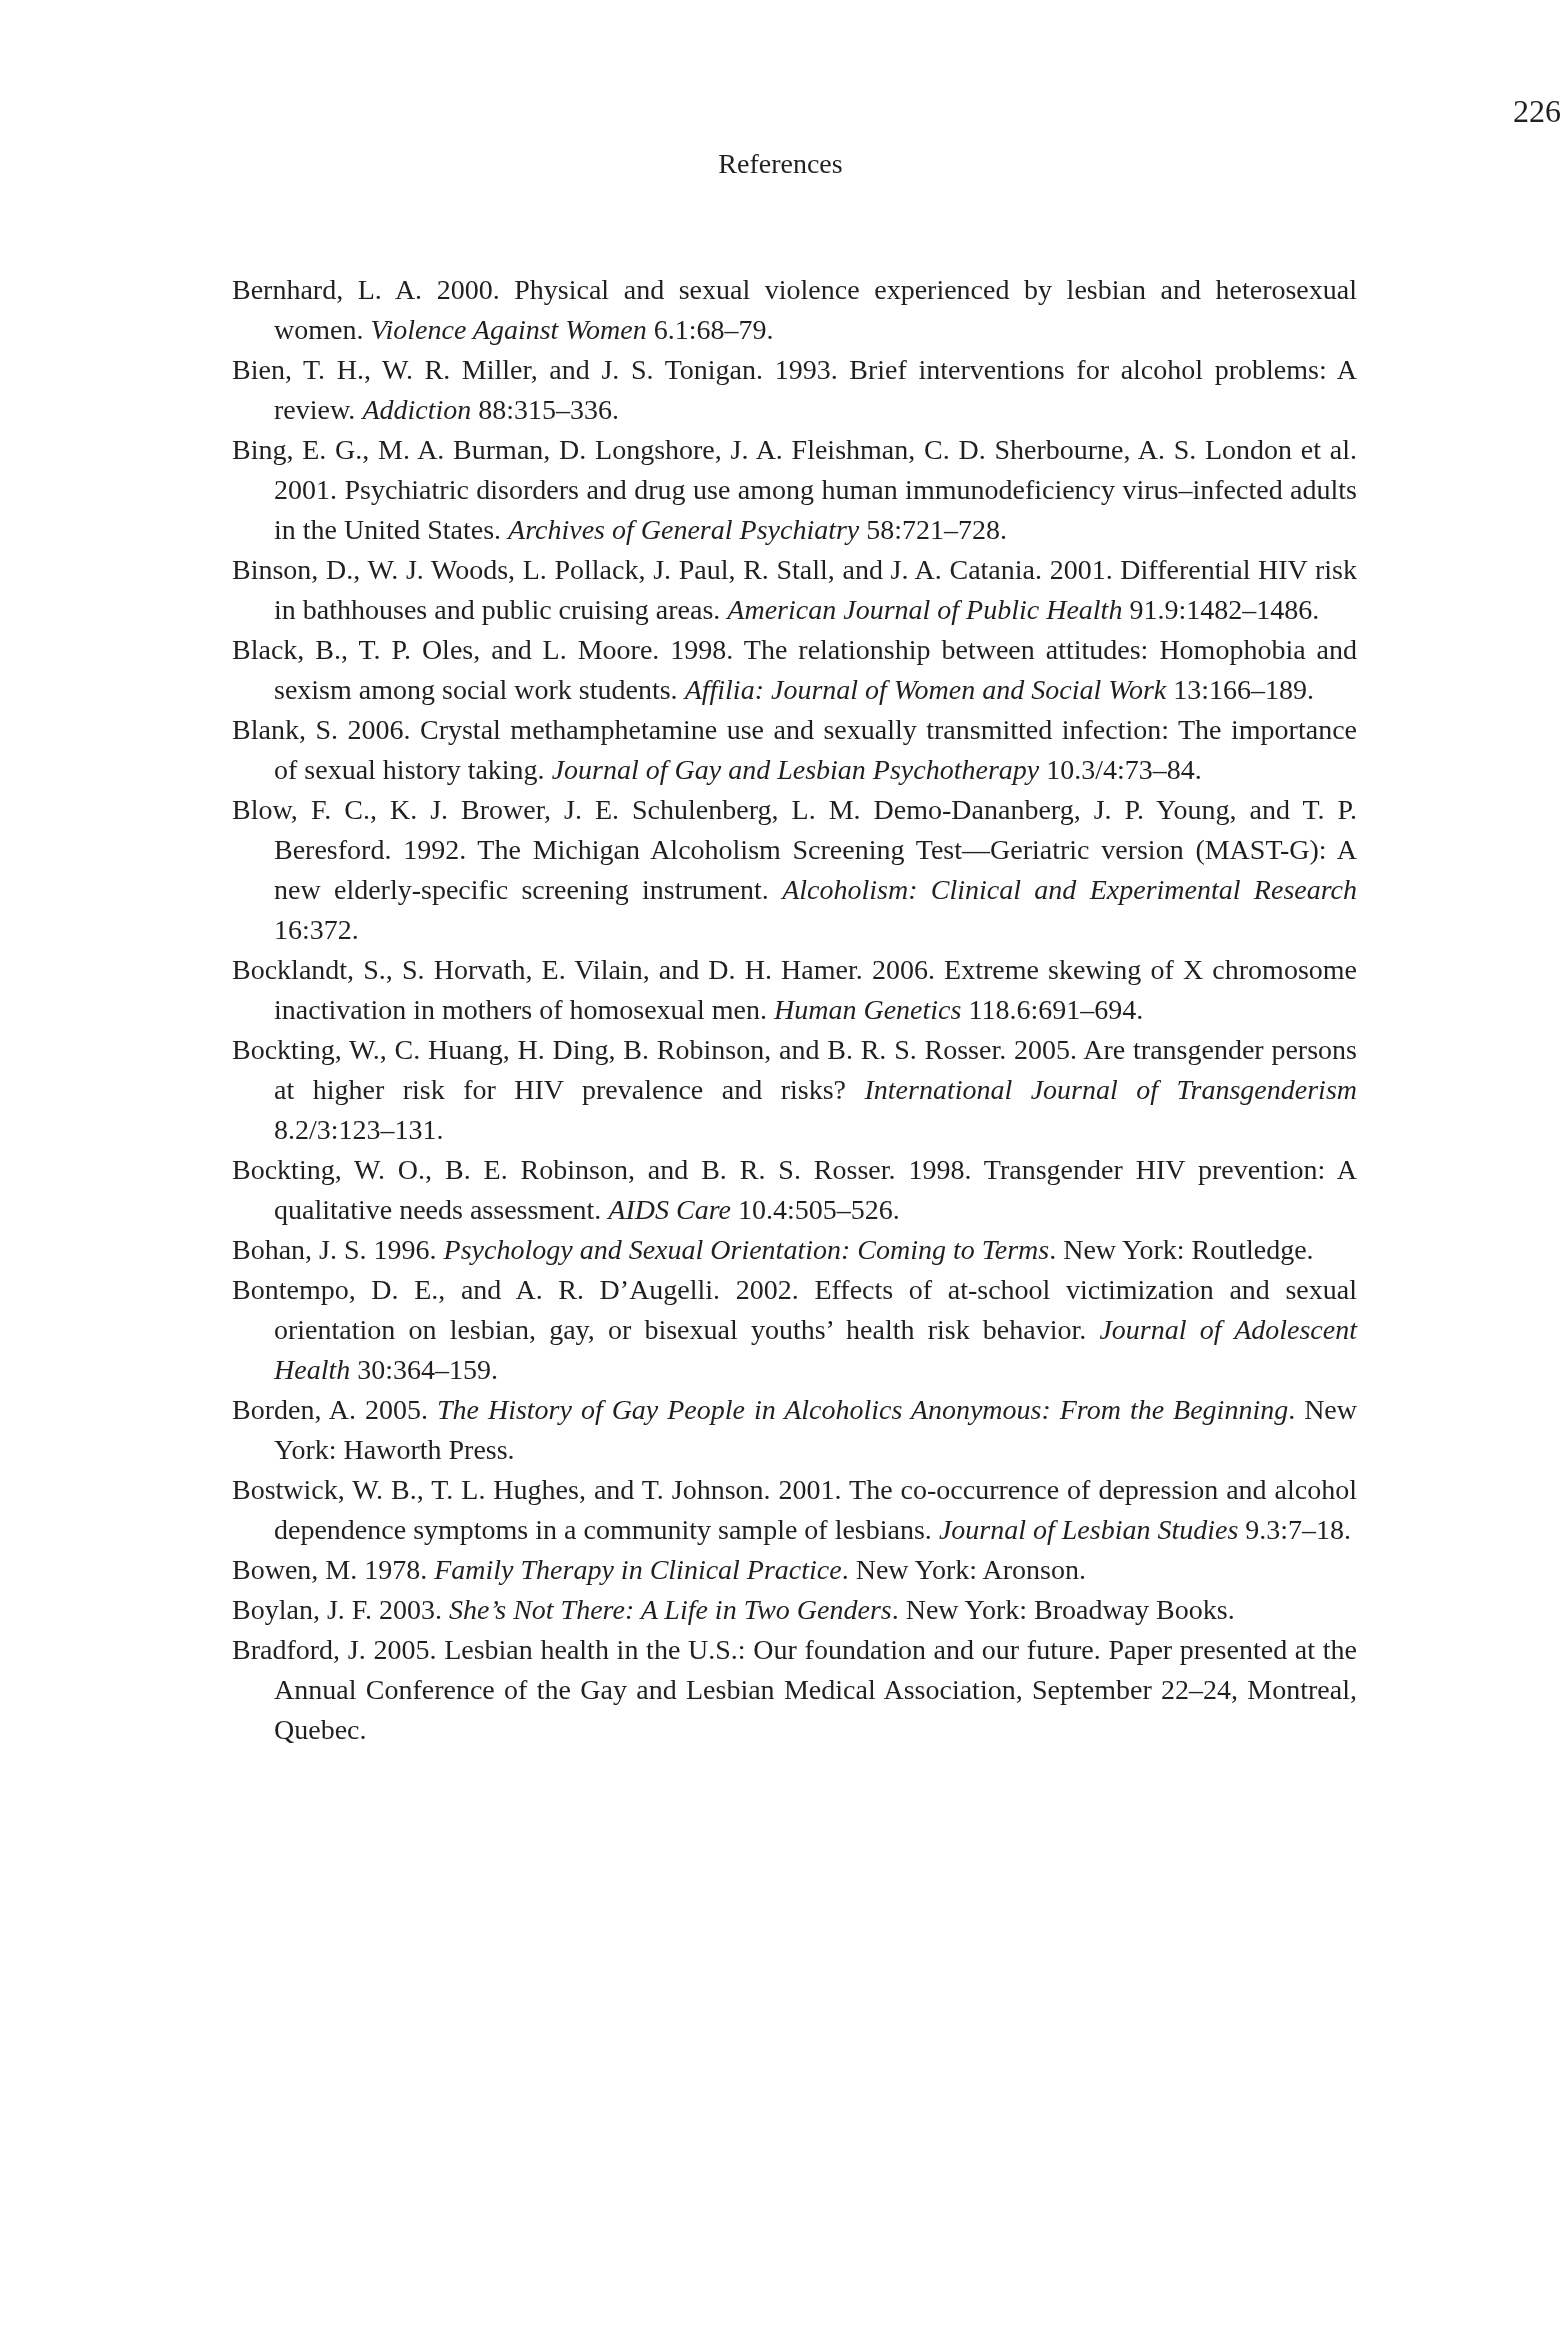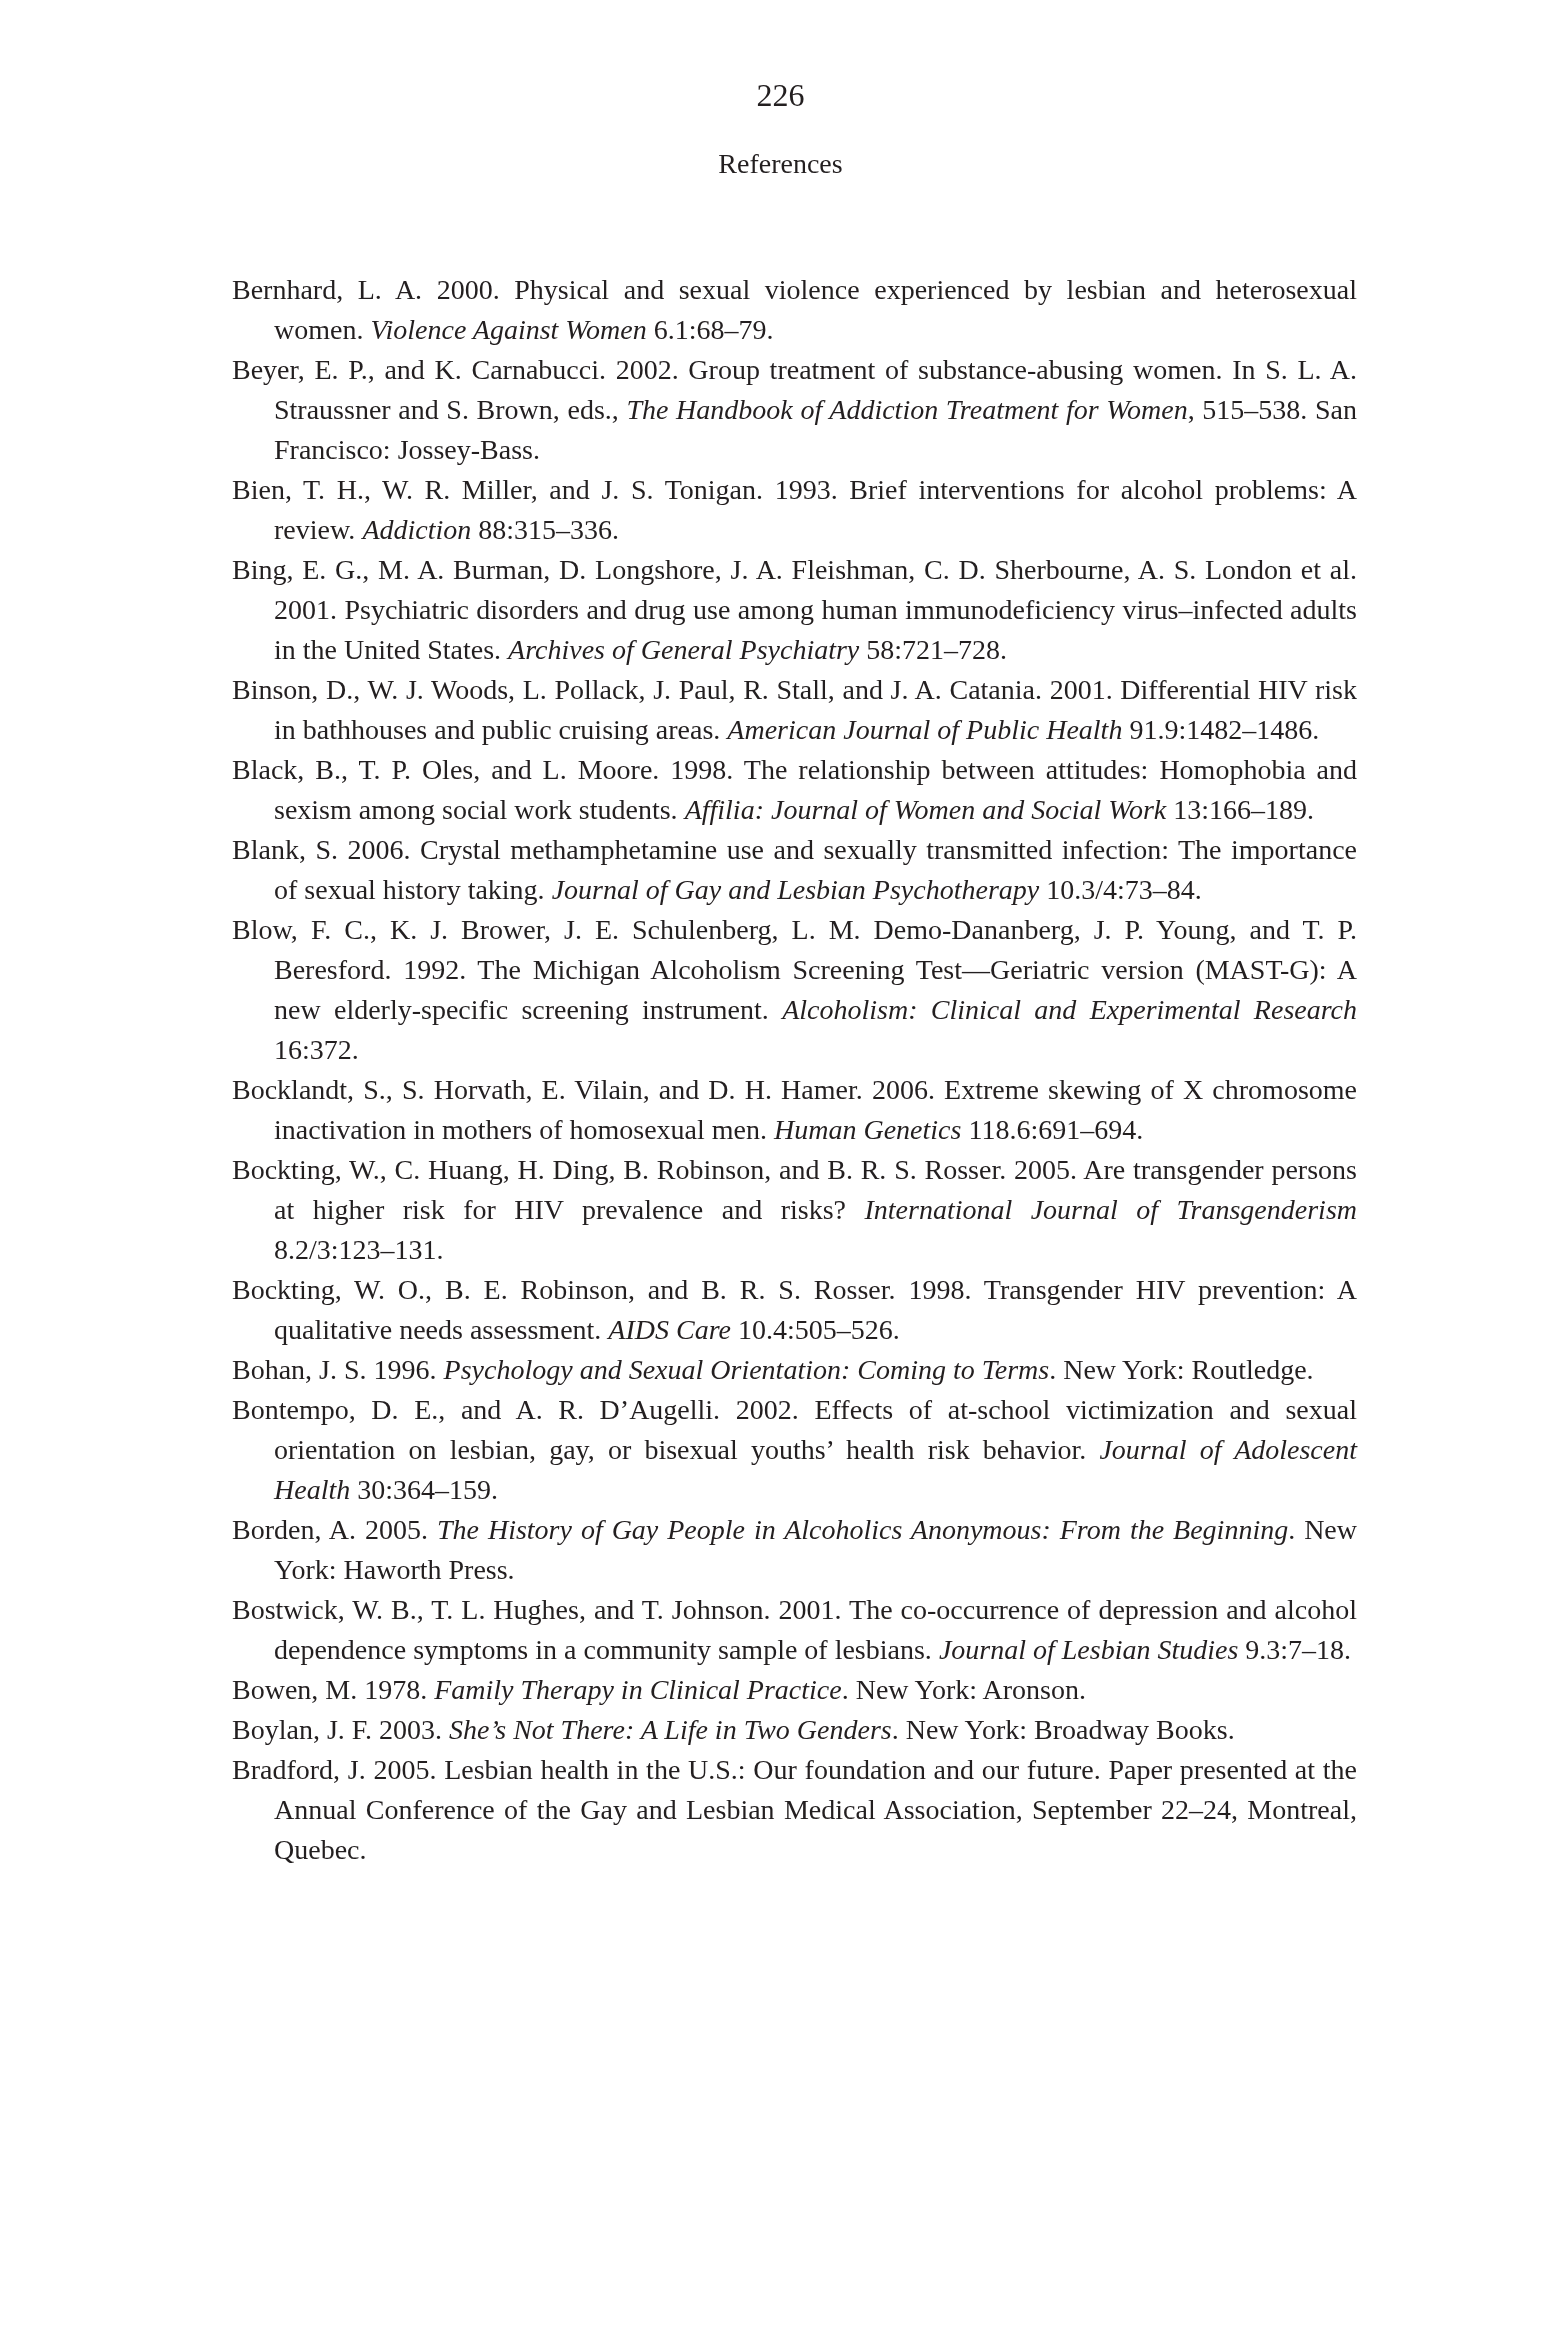--- a/index.html
+++ b/index.html
@@ -6,24 +6,24 @@
     body {
       width: 1561px;
       height: 2341px;
       position: relative;
       overflow: hidden;
       color: #231f20;
       font-family: "Liberation Serif", "DejaVu Serif", serif;
     }
     .page-number {
       position: absolute;
-      top: 76px;
+      top: 92px;
       left: 0;
       width: 1561px;
-      text-align: center;
+      text-align: right;
       font-size: 32px;
       line-height: 38px;
     }
     .running-head {
       position: absolute;
       top: 145px;
       left: 0;
       width: 1561px;
       text-align: center;
       font-family: Liberation Serif, serif;
@@ -50,21 +50,20 @@
     .ref i { font-style: italic; }
   </style>
 </head>
 <body>
 
 <div class="page-number">226</div>
 <div class="running-head">References</div>
 
 <ul class="references" id="ref-list">
     <li class="ref"><span>Bernhard, L. A. 2000. Physical and sexual violence experienced by lesbian and hetero­sexual women. </span><i>Violence Against Women</i><span> 6.1:68–79.</span></li>
-    <li class="ref"><span>Beyer, E. P., and K. Carnabucci. 2002. Group treatment of substance-abusing women. In S. L. A. Straussner and S. Brown, eds., </span><i>The Handbook of Addiction Treatment for Women</i><span>, 515–538. San Francisco: Jossey-Bass.</span></li>
     <li class="ref"><span>Bien, T. H., W. R. Miller, and J. S. Tonigan. 1993. Brief interventions for alcohol prob­lems: A review. </span><i>Addiction</i><span> 88:315–336.</span></li>
     <li class="ref"><span>Bing, E. G., M. A. Burman, D. Longshore, J. A. Fleishman, C. D. Sherbourne, A. S. London et al. 2001. Psychiatric disorders and drug use among human immuno­deficiency virus–infected adults in the United States. </span><i>Archives of General Psychiatry</i><span> 58:721–728.</span></li>
     <li class="ref"><span>Binson, D., W. J. Woods, L. Pollack, J. Paul, R. Stall, and J. A. Catania. 2001. Differential HIV risk in bathhouses and public cruising areas. </span><i>American Journal of Public Health</i><span> 91.9:1482–1486.</span></li>
     <li class="ref"><span>Black, B., T. P. Oles, and L. Moore. 1998. The relationship between attitudes: Homopho­bia and sexism among social work students. </span><i>Affilia: Journal of Women and Social Work</i><span> 13:166–189.</span></li>
     <li class="ref"><span>Blank, S. 2006. Crystal methamphetamine use and sexually transmitted infection: The importance of sexual history taking. </span><i>Journal of Gay and Lesbian Psychotherapy</i><span> 10.3/4:73–84.</span></li>
     <li class="ref"><span>Blow, F. C., K. J. Brower, J. E. Schulenberg, L. M. Demo-Dananberg, J. P. Young, and T. P. Beresford. 1992. The Michigan Alcoholism Screening Test—Geriatric version (MAST-G): A new elderly-specific screening instrument. </span><i>Alcoholism: Clinical and Ex­perimental Research</i><span> 16:372.</span></li>
     <li class="ref"><span>Bocklandt, S., S. Horvath, E. Vilain, and D. H. Hamer. 2006. Extreme skewing of X chromosome inactivation in mothers of homosexual men. </span><i>Human Genetics</i><span> 118.6:691–694.</span></li>
     <li class="ref"><span>Bockting, W., C. Huang, H. Ding, B. Robinson, and B. R. S. Rosser. 2005. Are trans­gender persons at higher risk for HIV prevalence and risks? </span><i>International Journal of Transgenderism</i><span> 8.2/3:123–131.</span></li>
     <li class="ref"><span>Bockting, W. O., B. E. Robinson, and B. R. S. Rosser. 1998. Transgender HIV preven­tion: A qualitative needs assessment. </span><i>AIDS Care</i><span> 10.4:505–526.</span></li>
     <li class="ref"><span>Bohan, J. S. 1996. </span><i>Psychology and Sexual Orientation: Coming to Terms</i><span>. New York: Routledge.</span></li>

